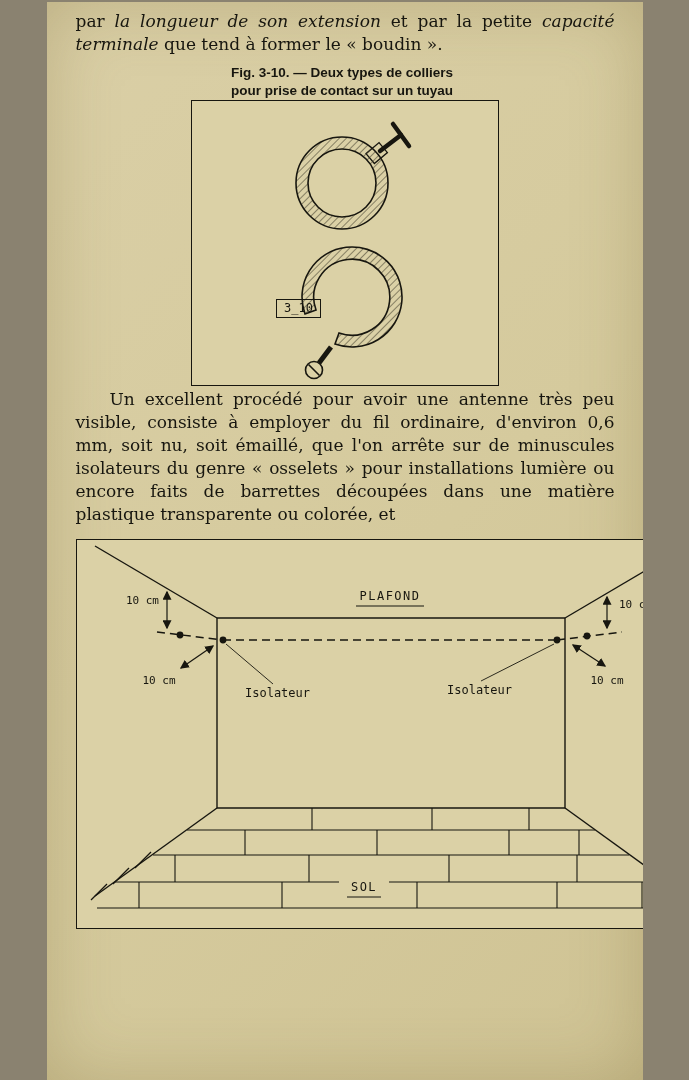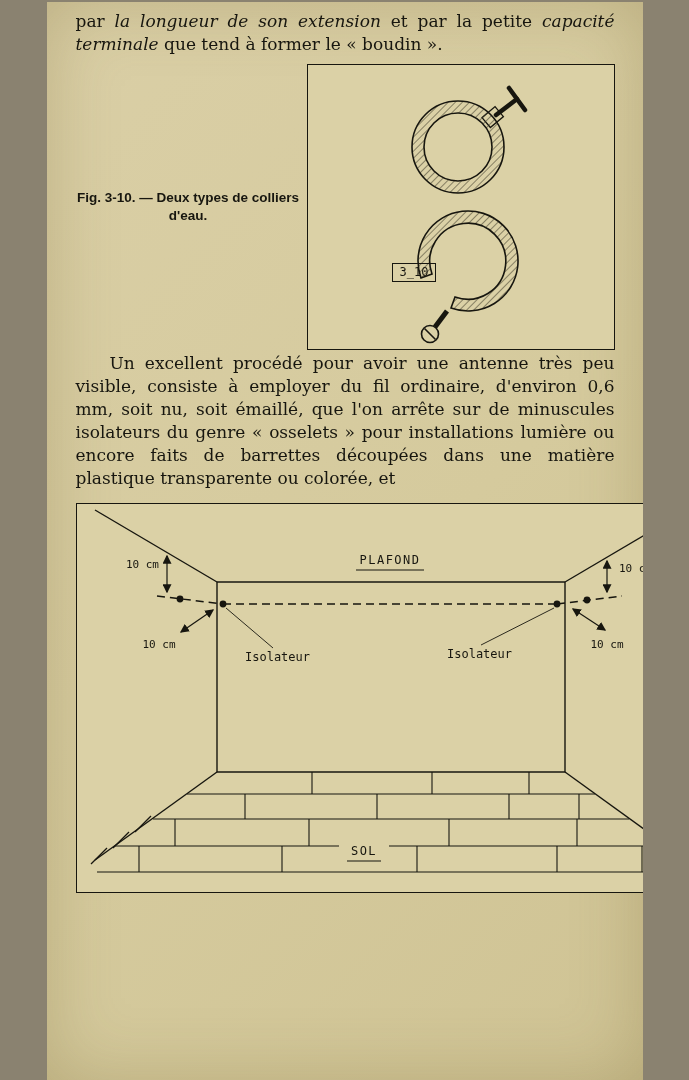--- a/index.html
+++ b/index.html
@@ -19,20 +19,21 @@
     margin:0;
     font-size:17px;line-height:23px;
     text-align:justify;
   }
   p.indent{text-indent:34px;}
   p.m14{margin-top:14px;}
   p.m2{margin-top:2px;}
   .figrow{
     display:flex;align-items:center;justify-content:space-between;
     margin-top:8px;
+    flex-direction:column;
   }
   .cap310{
     width:318px;
     font-family:"Liberation Sans",sans-serif;
     font-weight:bold;font-size:13.5px;line-height:18px;
     text-align:center;
     padding-right:6px;box-sizing:border-box;
   }
   .figbox{
     position:relative;
@@ -63,21 +64,21 @@
 <body>
 
 <div class="page">
 
   <p class="body"><span>par </span><em>la longueur de son extension</em><span> et par la petite </span><em>capacité terminale</em><span> que tend à former le « boudin ».</span></p>
 
 
   <div class="figrow">
     <div class="cap310">
       <div>Fig. 3-10. — Deux types de colliers</div>
-      <div>d'eau.</div>
+      <div>pour prise de contact sur un tuyau</div>
     </div>
 
     <div class="figbox fig310">
       <svg width="306" height="284" viewBox="0 0 306 284">
         <defs>
           <pattern id="hatch" width="5" height="5" patternUnits="userSpaceOnUse" patternTransform="rotate(45)">
             <line x1="0" y1="0" x2="0" y2="5" stroke="#3d3a2a" stroke-width="1.1"></line>
           </pattern>
         </defs>
 

